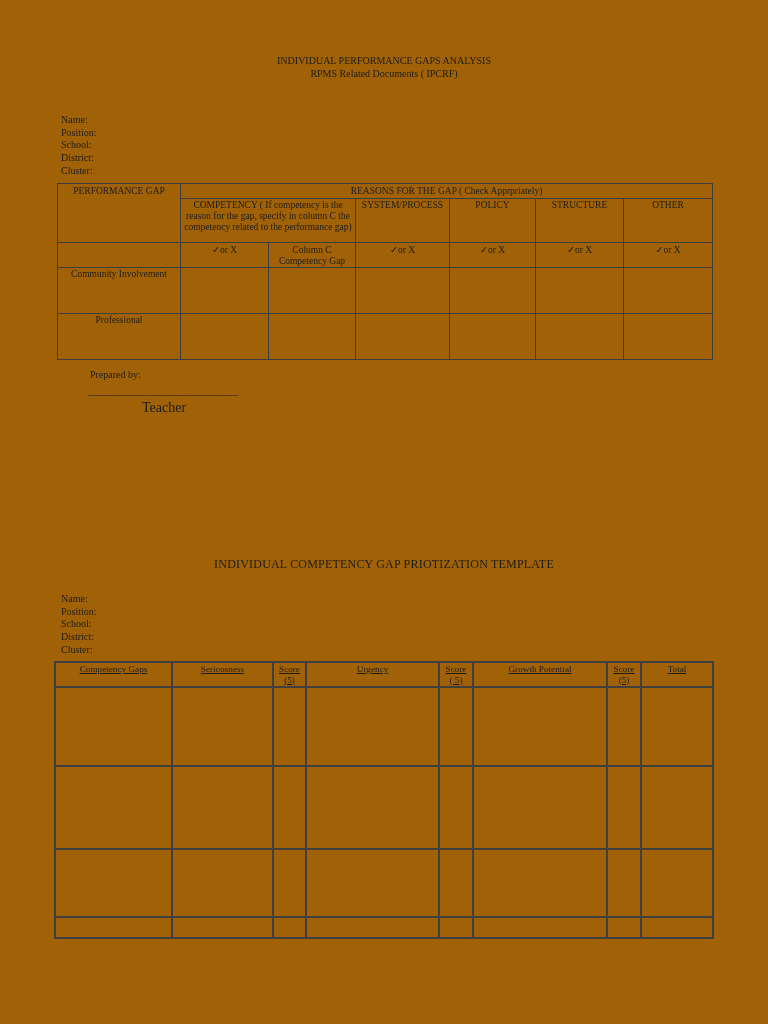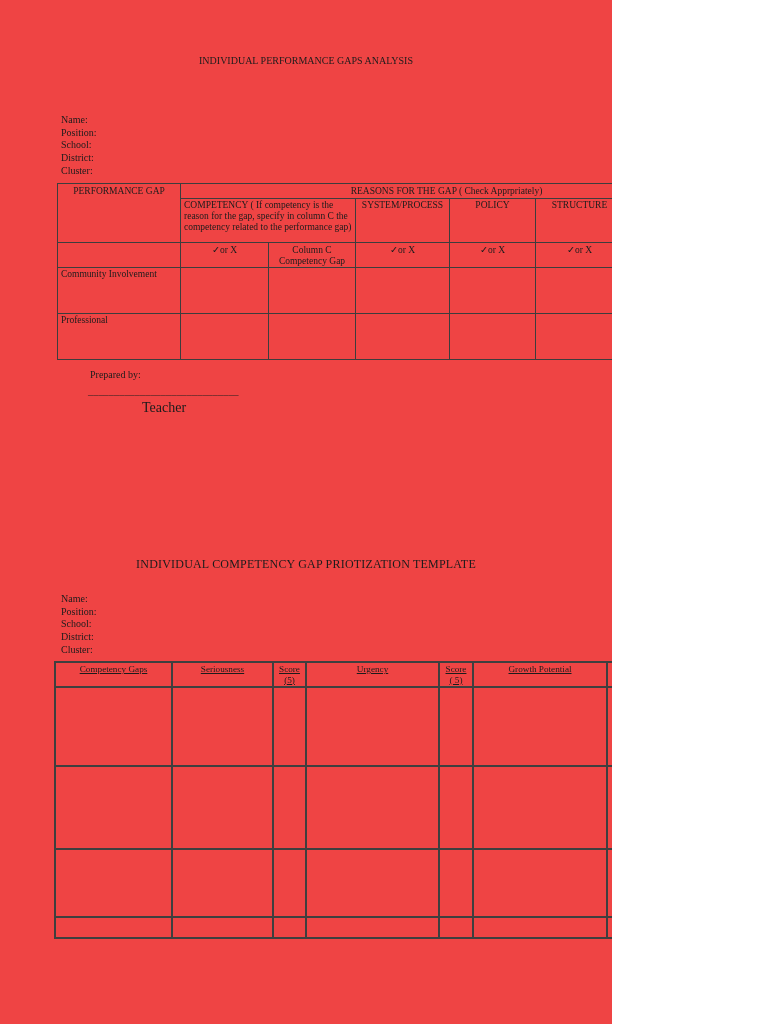--- a/index.html
+++ b/index.html
@@ -1,21 +1,21 @@
 <!DOCTYPE html>
 <html><head>
 <meta charset="utf-8">
 <style>
   * { box-sizing: border-box; margin: 0; padding: 0; }
   html, body { background: #ffffff; }
   .page {
     position: relative;
-    width: 612px;
+    width: 768px;
     height: 1024px;
-    background: #ef4444;
+    background: #a16207;
     font-family: "Liberation Serif", serif;
     color: #1c1c1c;
     overflow: hidden;
   }
   .doc-title {
     position: absolute;
     top: 54px; left: 0; right: 0;
     text-align: center;
     font-size: 10px;
     line-height: 13px;
@@ -38,21 +38,21 @@
     vertical-align: top;
     line-height: 11px;
     overflow: hidden;
   }
   .t1 .r1 td { height: 14px; line-height: 12px; }
   .t1 .r2 td { height: 44px; }
   .t1 .r3 td { height: 23px; line-height: 10.5px; padding-top: 2px; }
   .t1 .r4 td { height: 46px; font-family: Liberation Serif, serif; }
   .t1 .r5 td { height: 46px; }
   .c-center { text-align: center; }
-  .c-left { text-align: left; }
+  .c-left { text-align: center; }
   .pre { white-space: pre-line; }
 
   
   .prepared { position: absolute; top: 369px; left: 90px; font-size: 10px; }
   .sigline  { position: absolute; top: 385px; left: 88px; font-size: 10px; letter-spacing: 0.2px; text-align: center; }
   .sigrole  { position: absolute; top: 400px; left: 88px; width: 152px; text-align: center; font-size: 14px; }
 
   
   .title2 {
     position: absolute;
@@ -79,20 +79,21 @@
   .t2 .dr3 td { height: 68px; }
   .t2 .dr4 td { height: 21px; }
 </style>
 </head>
 <body>
 
 <div class="page">
 
   <div class="doc-title">
     <div>INDIVIDUAL PERFORMANCE GAPS ANALYSIS</div>
+    <div>RPMS Related Documents ( IPCRF)</div>
   </div>
 
   <div class="info-block" id="info1">
     <div>Name:</div>
     <div>Position:</div>
     <div>School:</div>
     <div>District:</div>
     <div>Cluster:</div>
   </div>
 

